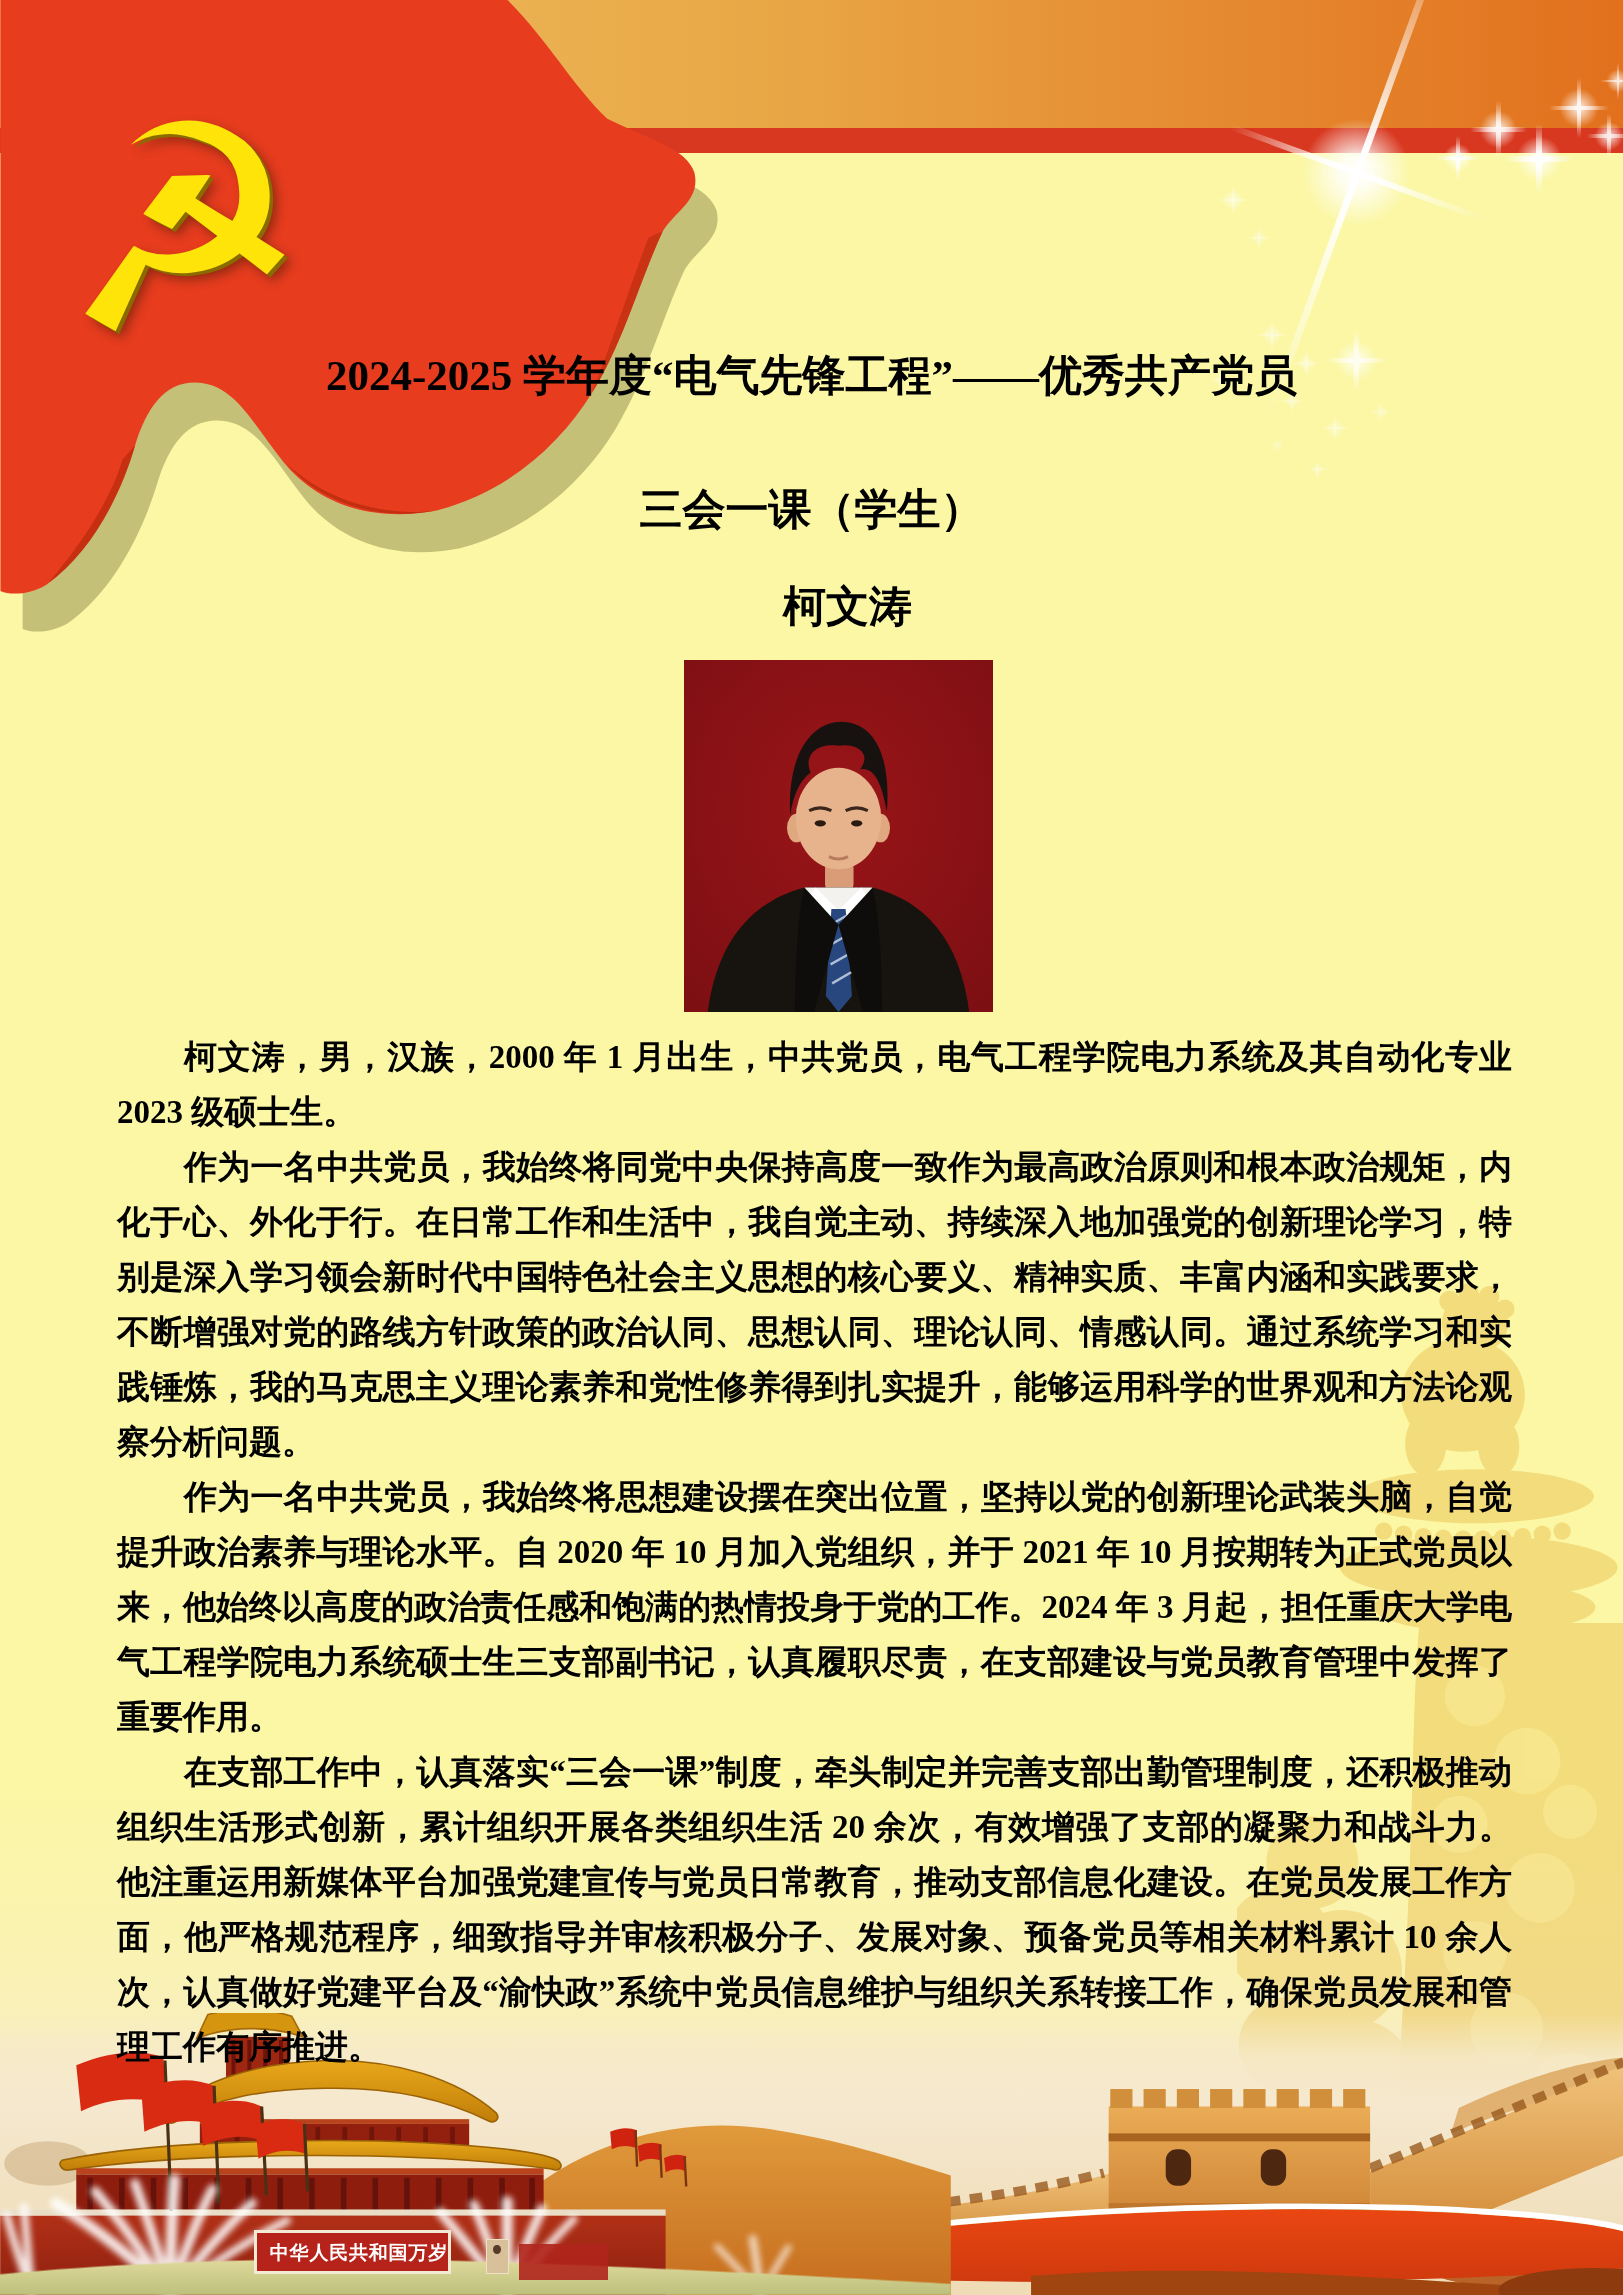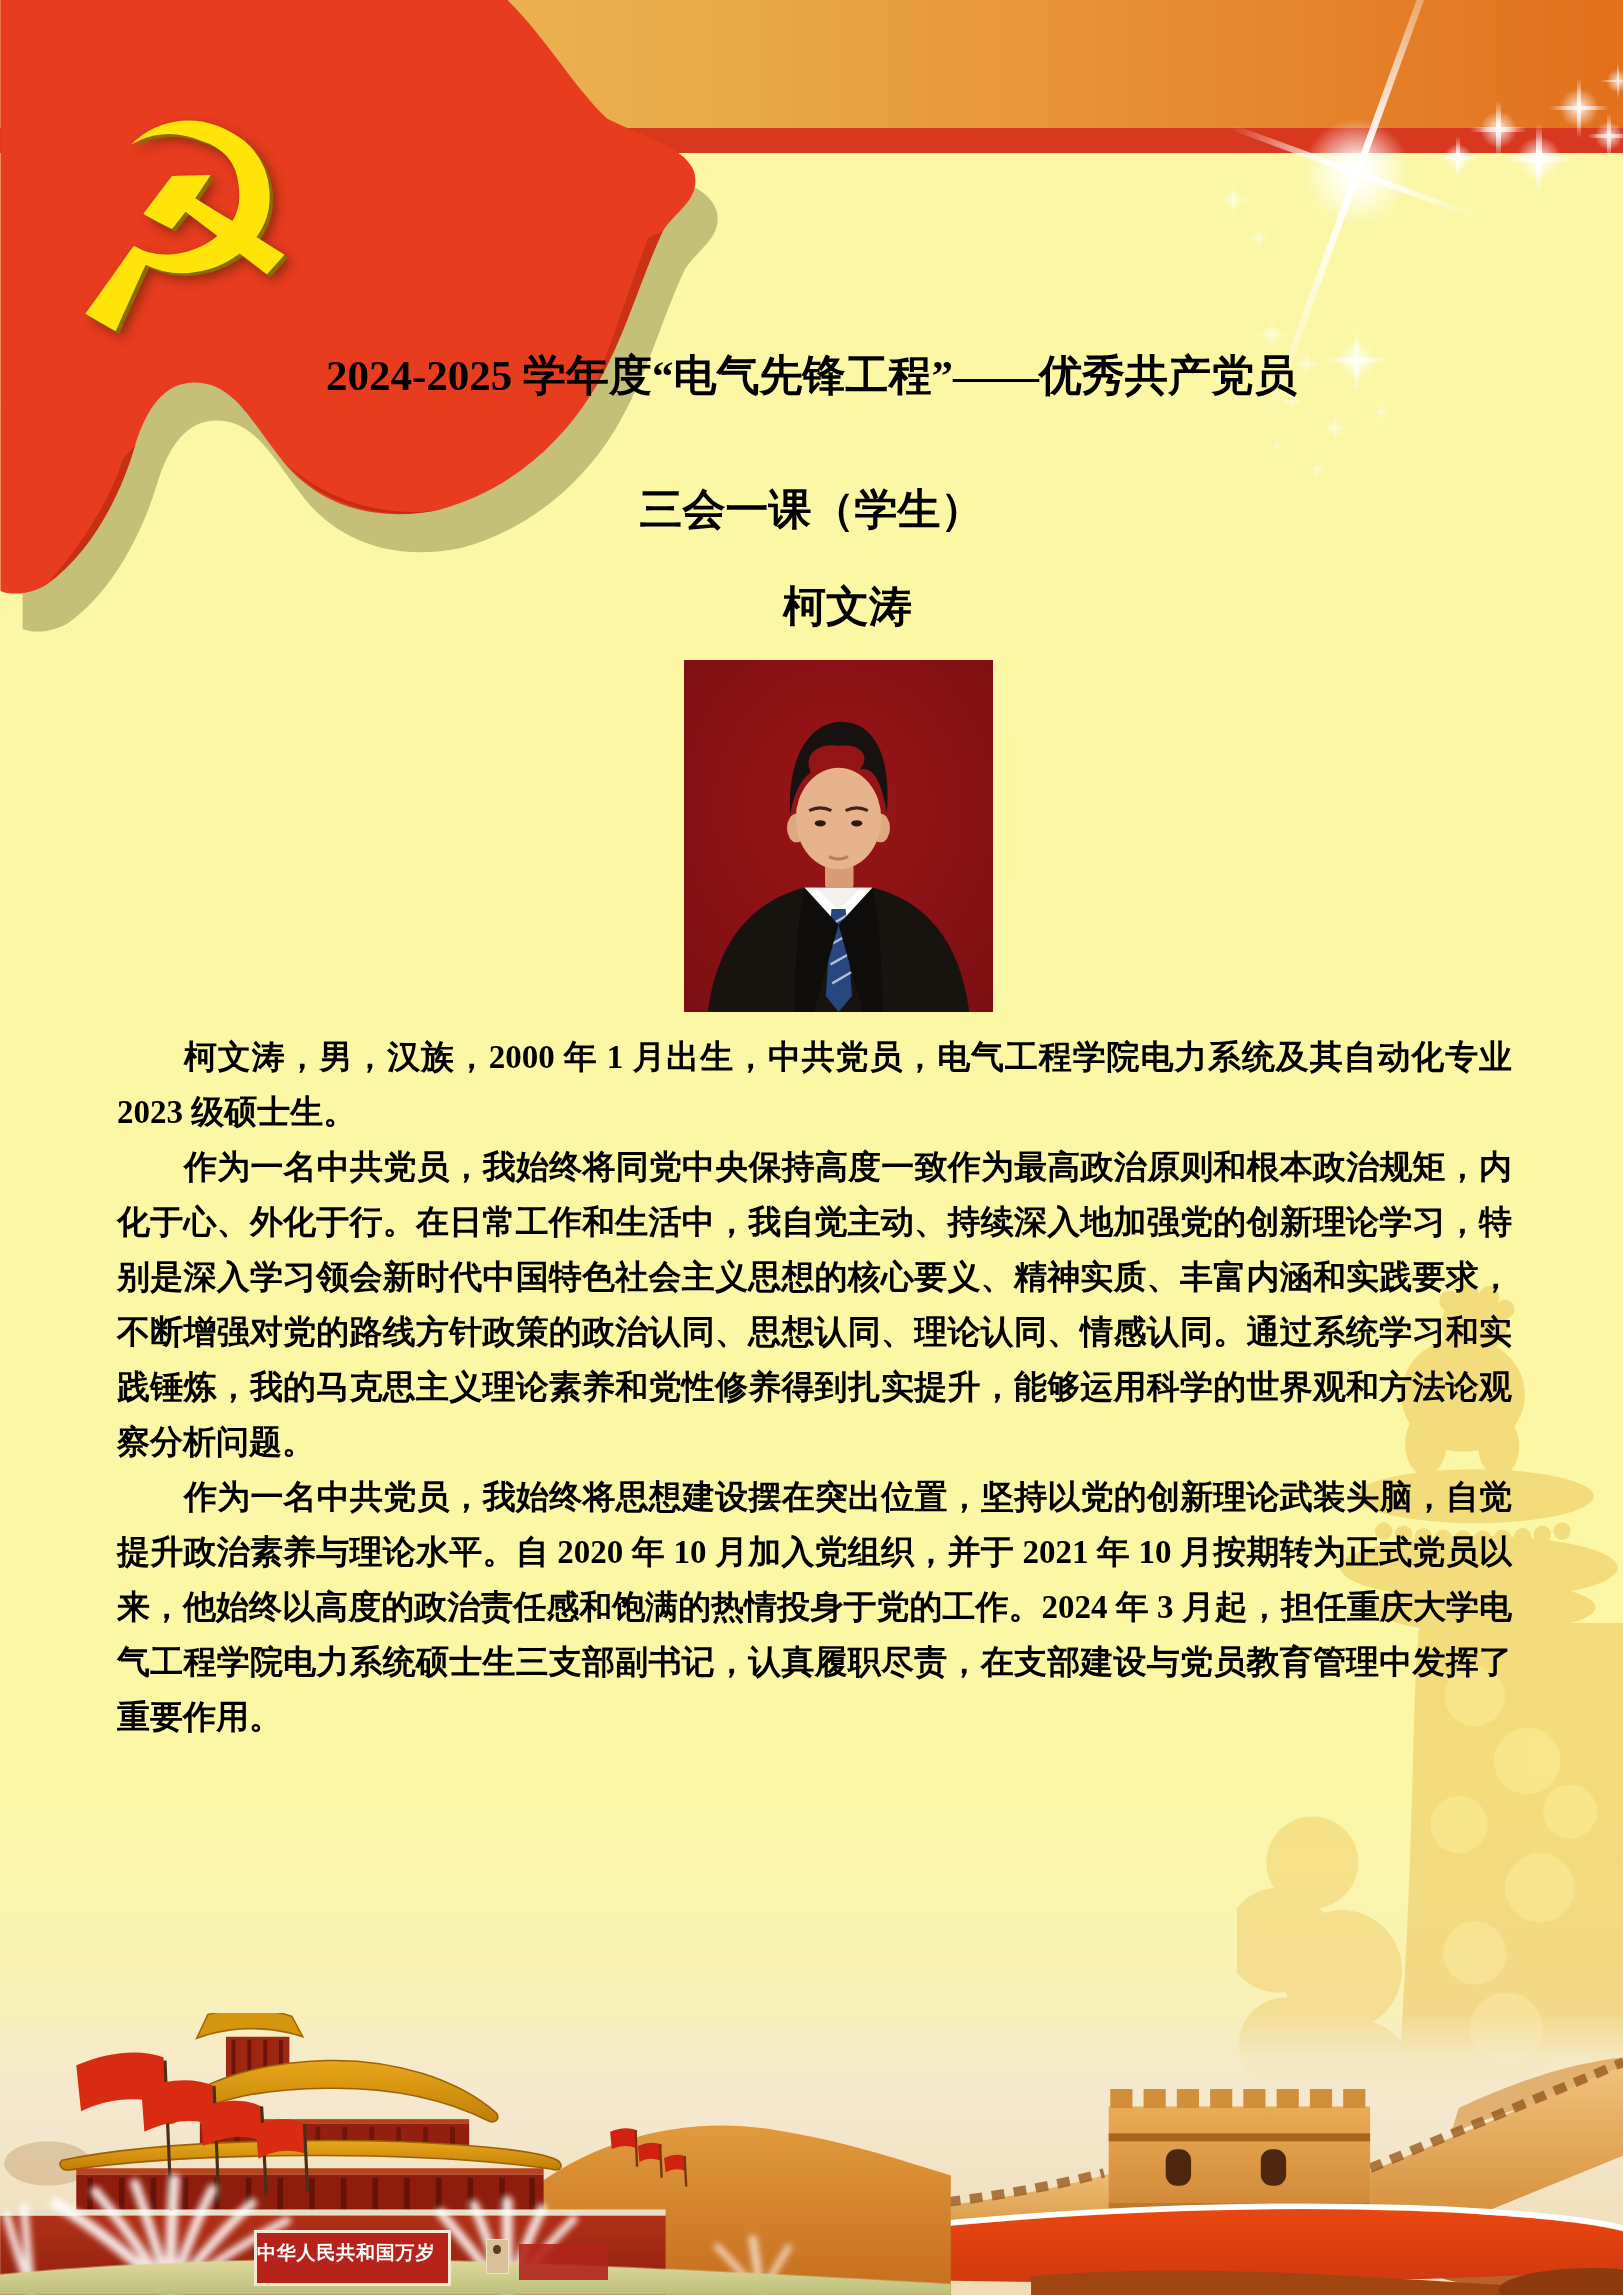--- a/index.html
+++ b/index.html
@@ -42,23 +42,23 @@
   
   .bodytext{position:absolute;left:117px;top:1030px;width:1395px;z-index:6;color:#000;}
   .bodytext p{margin:0;font-size:33px;line-height:55px;font-weight:bold;
     text-align:justify;text-justify:inter-character;text-indent:67px;}
   
   .huabiao{position:absolute;left:1237px;top:1252px;z-index:2;opacity:.42;}
   
   .scenery{position:absolute;left:0;top:2013px;width:1623px;height:282px;z-index:4;
     background:linear-gradient(180deg,rgba(247,236,205,0) 0%,rgba(246,234,202,.85) 16%,#f5e8cf 34%,#f2e2c2 62%,#efdcb6 100%);}
   .scenery svg{position:absolute;top:0;}
-  .gate-sign{position:absolute;left:254px;top:217px;width:197px;height:56px;box-sizing:border-box;
+  .gate-sign{position:absolute;left:254px;top:217px;width:197px;height:44px;box-sizing:border-box;
     background:#b5231a;border:3.2px solid #f3ead6;color:#ffffff;font-weight:bold;
-    font-size:19px;line-height:40px;text-align:left;letter-spacing:0.8px;z-index:3;}
+    font-size:19px;line-height:40px;text-align:right;letter-spacing:0.8px;z-index:3;}
   .mao{position:absolute;left:486px;top:226px;width:20.6px;height:33px;background:#d8c09a;
     border:1.6px solid #eee2c4;z-index:3;}
   .mao::after{content:"";position:absolute;left:5.5px;top:4.8px;width:8px;height:9.5px;background:#5a3a28;border-radius:50%;}
   .sign2{position:absolute;left:519px;top:231px;width:89px;height:36px;background:#b0251c;opacity:.9;z-index:3;}
 </style>
 </head>
 <body>
 
 <div class="page">
 
@@ -181,20 +181,21 @@
           <circle cx="62" cy="1000" r="60"></circle>
           <circle cx="150" cy="1040" r="72"></circle>
       </g>
     </g>
   </svg>
 
   <div class="bodytext">
     <p>柯文涛，男，汉族，2000 年 1 月出生，中共党员，电气工程学院电力系统及其自动化专业 2023 级硕士生。</p>
     <p>作为一名中共党员，我始终将同党中央保持高度一致作为最高政治原则和根本政治规矩，内化于心、外化于行。在日常工作和生活中，我自觉主动、持续深入地加强党的创新理论学习，特别是深入学习领会新时代中国特色社会主义思想的核心要义、精神实质、丰富内涵和实践要求，不断增强对党的路线方针政策的政治认同、思想认同、理论认同、情感认同。通过系统学习和实践锤炼，我的马克思主义理论素养和党性修养得到扎实提升，能够运用科学的世界观和方法论观察分析问题。</p>
     <p>作为一名中共党员，我始终将思想建设摆在突出位置，坚持以党的创新理论武装头脑，自觉提升政治素养与理论水平。自 2020 年 10 月加入党组织，并于 2021 年 10 月按期转为正式党员以来，他始终以高度的政治责任感和饱满的热情投身于党的工作。2024 年 3 月起，担任重庆大学电气工程学院电力系统硕士生三支部副书记，认真履职尽责，在支部建设与党员教育管理中发挥了重要作用。</p>
+    <p>在支部工作中，认真落实“三会一课”制度，牵头制定并完善支部出勤管理制度，还积极推动组织生活形式创新，累计组织开展各类组织生活 20 余次，有效增强了支部的凝聚力和战斗力。他注重运用新媒体平台加强党建宣传与党员日常教育，推动支部信息化建设。在党员发展工作方面，他严格规范程序，细致指导并审核积极分子、发展对象、预备党员等相关材料累计 10 余人次，认真做好党建平台及“渝快政”系统中党员信息维护与组织关系转接工作，确保党员发展和管理工作有序推进。</p>
   </div>
 
   <div class="scenery">
 
     <svg style="left:793px" width="831" height="282" viewBox="0 0 1048 356">
       <defs>
         <linearGradient id="wl" x1="0" y1="0" x2="0" y2="1">
           <stop offset="0%" stop-color="#f0c27a"></stop>
             <stop offset="100%" stop-color="#cf8430"></stop>
         </linearGradient>

